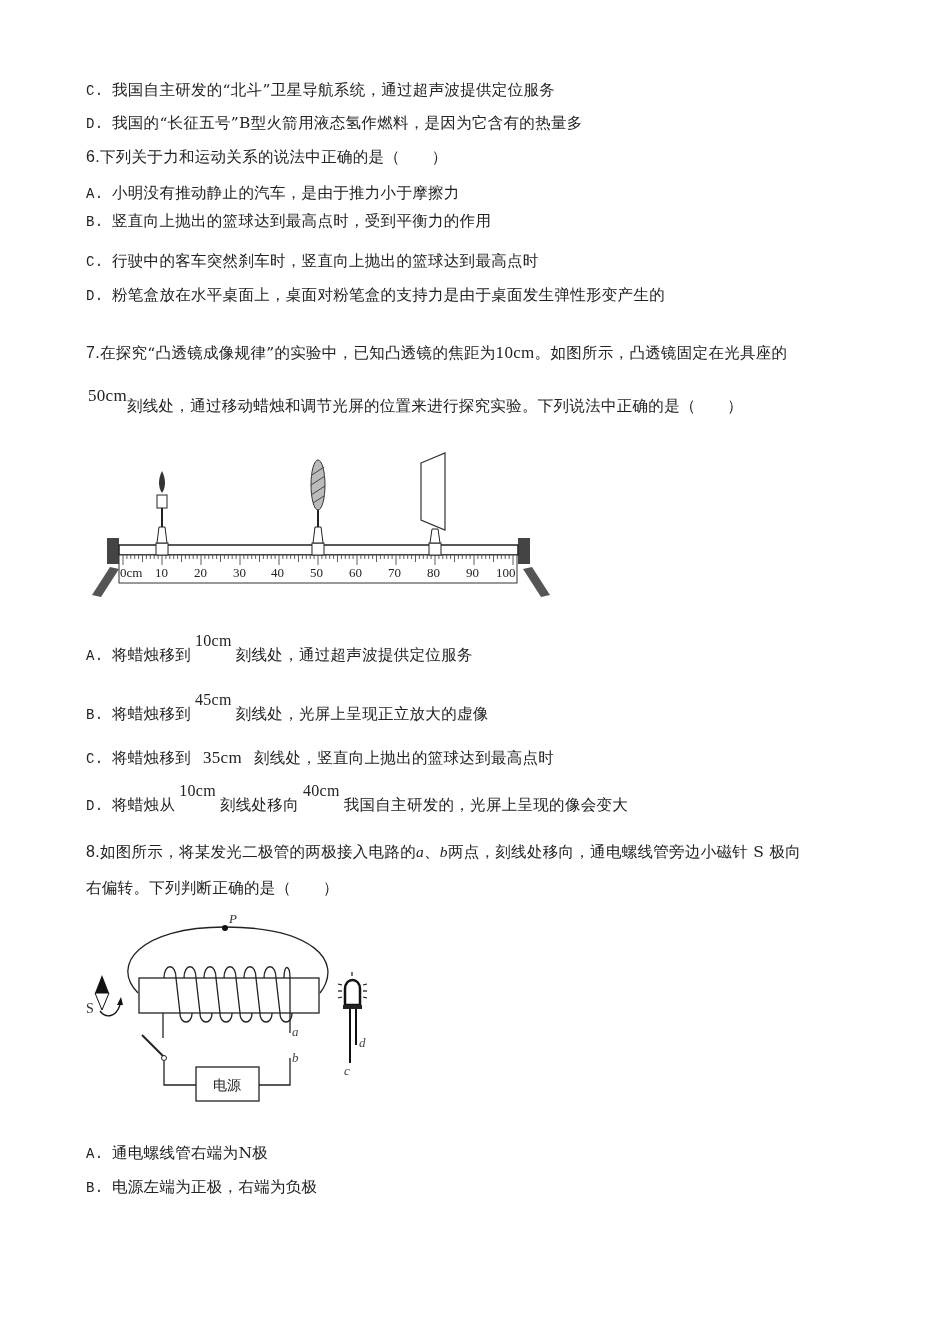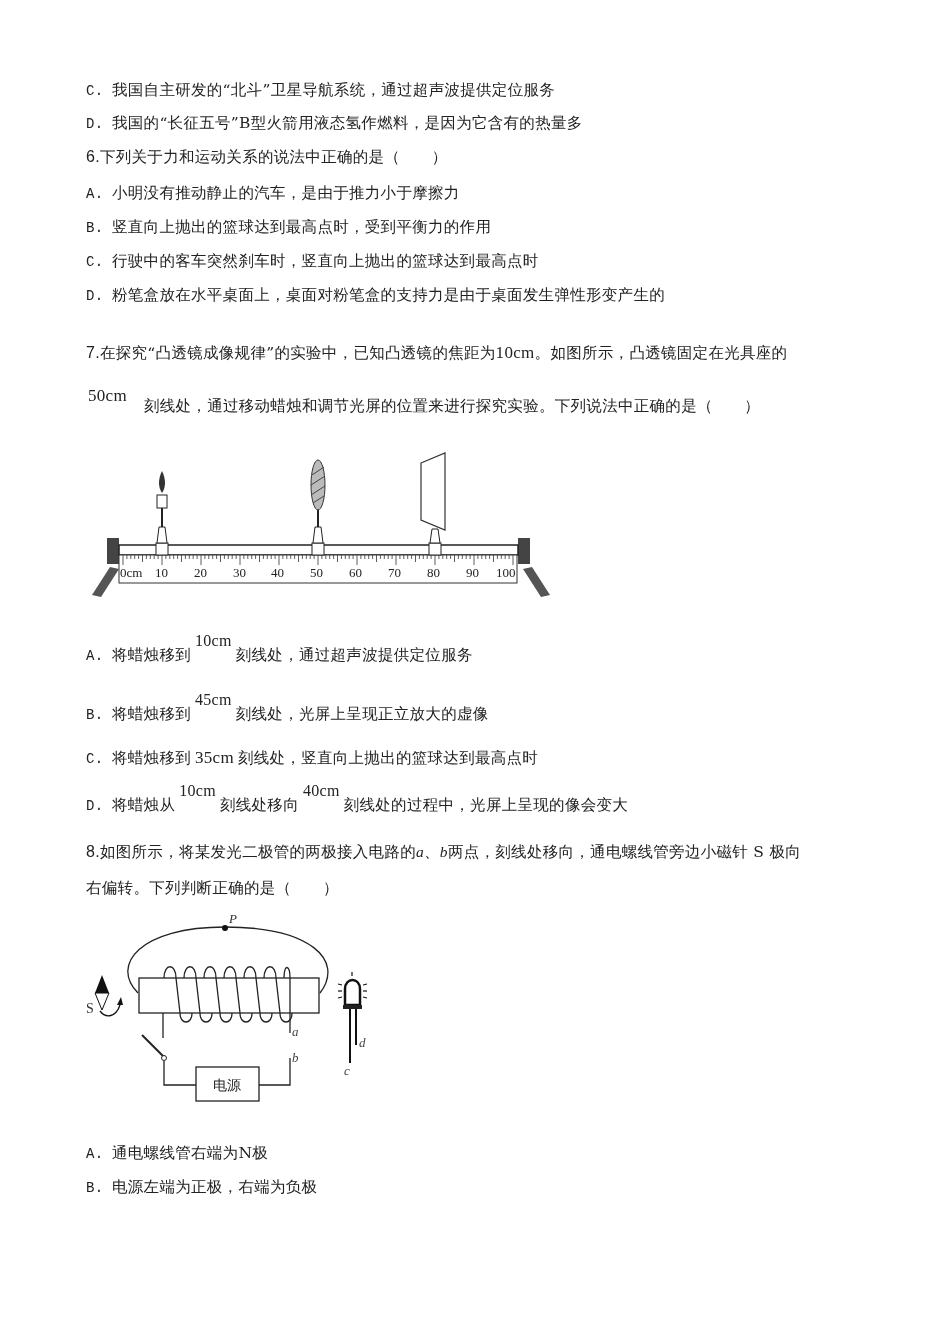--- a/index.html
+++ b/index.html
@@ -22,35 +22,35 @@
 <div class="line" style="top:113px">
   <span class="lbl">D.</span><span>我国的“长征五号”B型火箭用液态氢作燃料，是因为它含有的热量多</span>
 </div>
 
 <div class="line" style="top:147px">
   <span class="num">6.</span><span>下列关于力和运动关系的说法中正确的是（　　）</span>
 </div>
 <div class="line" style="top:183px">
   <span class="lbl">A.</span><span>小明没有推动静止的汽车，是由于推力小于摩擦力</span>
 </div>
-<div class="line" style="top:217px">
+<div class="line" style="top:211px">
   <span class="lbl">B.</span><span>竖直向上抛出的篮球达到最高点时，受到平衡力的作用</span>
 </div>
 <div class="line" style="top:251px">
   <span class="lbl">C.</span><span>行驶中的客车突然刹车时，竖直向上抛出的篮球达到最高点时</span>
 </div>
 <div class="line" style="top:285px">
   <span class="lbl">D.</span><span>粉笔盒放在水平桌面上，桌面对粉笔盒的支持力是由于桌面发生弹性形变产生的</span>
 </div>
 
 <div class="line" style="top:343px">
   <span class="num">7.</span><span>在探究“凸透镜成像规律”的实验中，已知凸透镜的焦距为</span><span class="unit">10cm</span><span>。如图所示，凸透镜固定在光具座的</span>
 </div>
 <div class="line" style="top:392px; left:88px">
-  <span class="unit" style="position:relative; top:-6px">50cm</span><span style="margin-left:17px; position:relative; top:4px">刻线处，通过移动蜡烛和调节光屏的位置来进行探究实验。下列说法中正确的是（　　）</span>
+  <span class="unit" style="position:relative; top:-6px">50cm</span><span style="margin-left:0; position:relative; top:4px">刻线处，通过移动蜡烛和调节光屏的位置来进行探究实验。下列说法中正确的是（　　）</span>
 </div>
 
 <svg style="position:absolute; left:86px; top:445px" width="470" height="160" viewBox="0 0 470 160">
 
   <polygon points="24,122 6,150 15,152 33,124" fill="#555"></polygon>
   <polygon points="446,122 464,150 455,152 437,124" fill="#555"></polygon>
 
   <rect x="21" y="93" width="12" height="26" fill="#444"></rect>
   <rect x="432" y="93" width="12" height="26" fill="#444"></rect>
 
@@ -200,24 +200,24 @@
   </g>
 </svg>
 
 <div class="line" style="top:645px">
   <span class="lbl">A.</span><span>将蜡烛移到</span><span class="sup">10cm</span><span>刻线处，通过超声波提供定位服务</span>
 </div>
 <div class="line" style="top:704px">
   <span class="lbl">B.</span><span>将蜡烛移到</span><span class="sup">45cm</span><span>刻线处，光屏上呈现正立放大的虚像</span>
 </div>
 <div class="line" style="top:748px">
-  <span class="lbl">C.</span><span>将蜡烛移到</span><span class="unit" style="margin:0 4px">35cm</span><span>刻线处，竖直向上抛出的篮球达到最高点时</span>
+  <span class="lbl">C.</span><span>将蜡烛移到</span><span class="unit" style="margin:0 12px">35cm</span><span>刻线处，竖直向上抛出的篮球达到最高点时</span>
 </div>
 <div class="line" style="top:795px">
-  <span class="lbl">D.</span><span>将蜡烛从</span><span class="sup">10cm</span><span>刻线处移向</span><span class="sup">40cm</span><span>刻线处的过程中，光屏上呈现的像会变大</span>
+  <span class="lbl">D.</span><span>将蜡烛从</span><span class="sup">10cm</span><span>刻线处移向</span><span class="sup">40cm</span><span>我国自主研发的，光屏上呈现的像会变大</span>
 </div>
 
 <div class="line" style="top:842px">
   <span class="num">8.</span><span>如图所示，将某发光二极管的两极接入电路的</span><span class="it">a</span><span>、</span><span class="it">b</span><span>两点，刻线处移向，通电螺线管旁边小磁针 S 极向</span>
 </div>
 <div class="line" style="top:878px">
   <span>右偏转。下列判断正确的是（　　）</span>
 </div>
 
 <svg style="position:absolute; left:80px; top:905px" width="320" height="210" viewBox="0 0 320 210">

